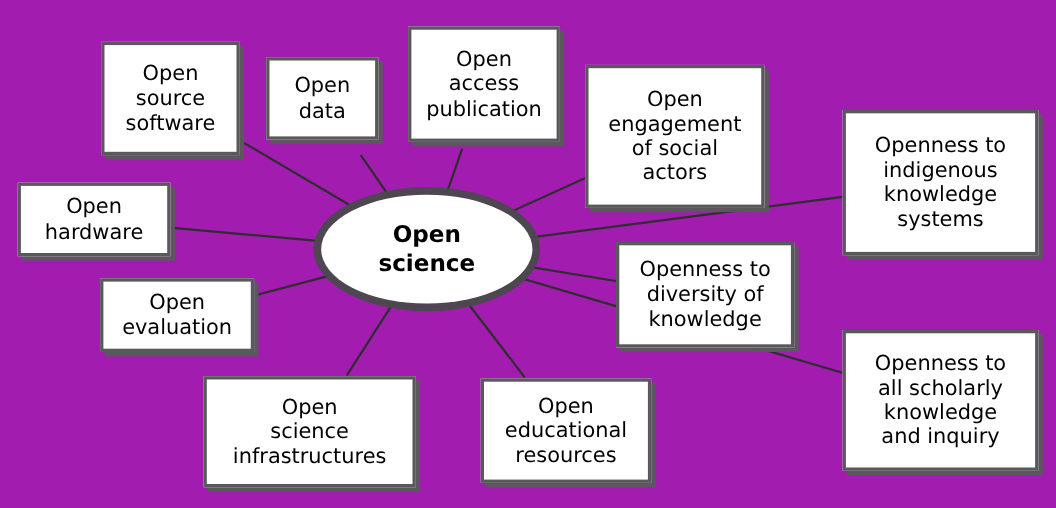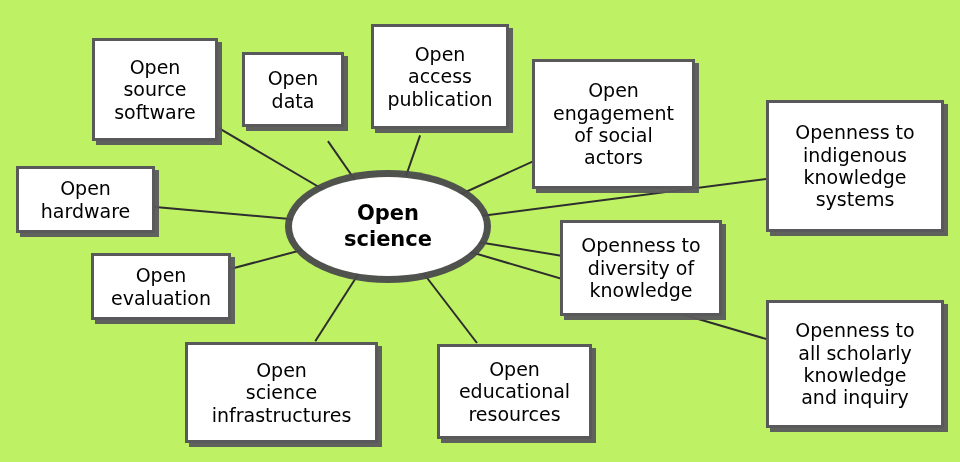--- a/index.html
+++ b/index.html
@@ -4,21 +4,21 @@
 <style>
   html, body {
     margin: 0;
     padding: 0;
     background: #000000;
   }
   #canvas {
     position: relative;
     width: 960px;
     height: 462px;
-    background: #bef264;
+    background: #a21caf;
     overflow: hidden;
     font-family: "DejaVu Sans", sans-serif;
   }
 
   
   .spoke {
     position: absolute;
     background: #2e2e2e;
     transform-origin: 0 50%;
     height: 2px;

